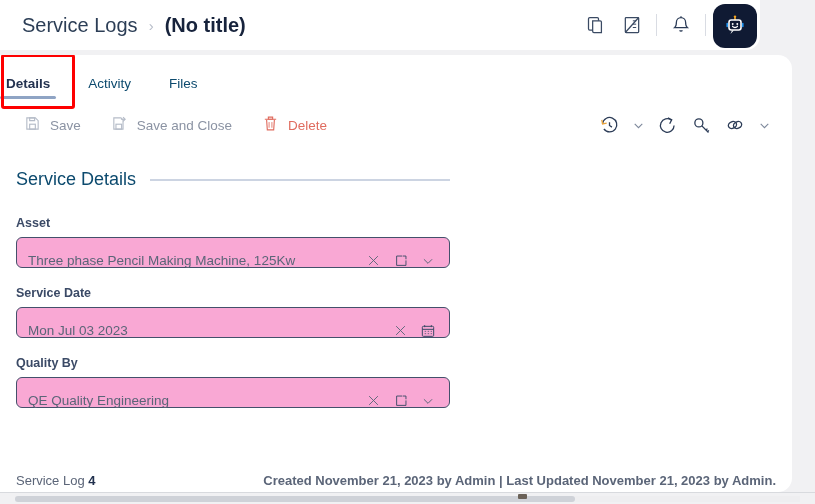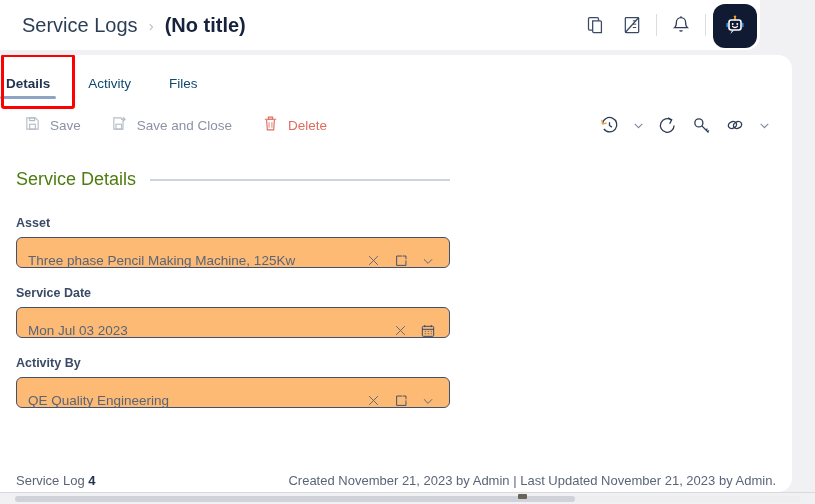--- a/index.html
+++ b/index.html
@@ -207,21 +207,21 @@
   }
   .section-head {
     display: flex;
     align-items: center;
     gap: 14px;
     width: 434px;
     margin-bottom: 26px;
   }
   .section-title {
     font-size: 18px;
-    color: #4d7c0f;
+    color: #0c4a6e;
     font-weight: 400;
     white-space: nowrap;
   }
   .section-rule {
     flex: 1;
     height: 2px;
     background: #ccd4e2;
   }
 
   .field { width: 434px; margin-bottom: 18px; }
@@ -232,21 +232,21 @@
     margin-bottom: 7px;
   }
   .control {
     position: relative;
     height: 31px;
     border: 1px solid #44506b;
     border-radius: 6px;
     display: flex;
     align-items: center;
     padding: 16px 8px 0 11px;
-    background: #fdba74;
+    background: #f9a8d4;
   }
   .control-value {
     flex: 1;
     font-size: 13.5px;
     color: #5b6578;
     white-space: nowrap;
     overflow: hidden;
     text-overflow: ellipsis;
   }
   .ctrl-icon {
@@ -267,21 +267,21 @@
     bottom: 0;
     height: 32px;
     display: flex;
     align-items: flex-end;
     padding: 0 16px 4px 16px;
     font-size: 13px;
     color: #5b6578;
   }
   .footer-left { flex: 1; white-space: nowrap; }
   .footer-left b { color: #22314e; font-weight: 700; }
-  .footer-right { white-space: nowrap; }
+  .footer-right { white-space: nowrap; font-weight: bold; }
 
   
   .scrollbar {
     position: absolute;
     left: 0;
     bottom: 0;
     width: 815px;
     height: 12px;
     background: #f1f1f3;
     border-top: 1px solid #d8dade;
@@ -504,21 +504,21 @@
               <rect x="3.5" y="5" width="17" height="15" rx="1.5"></rect>
               <path d="M3.5 9.5h17"></path>
               <path d="M7 3.2v3M17 3.2v3"></path>
               <path d="M7 12.5h2.2M11.5 12.5h2.2M16 12.5h2M7 16h2.2M11.5 16h2.2M16 16h2" stroke-width="1.1"></path>
             </svg>
           </div>
         </div>
       </div>
 
       <div class="field">
-        <div class="field-label">Activity By</div>
+        <div class="field-label">Quality By</div>
         <div class="control">
           <div class="control-value">QE Quality Engineering</div>
           <div class="ctrl-icon">
             <svg width="15" height="15" viewBox="0 0 24 24" fill="none" stroke="#5b6578" stroke-width="1.5">
               <path d="M5 5l14 14M19 5 5 19"></path>
             </svg>
           </div>
           <div class="ctrl-icon">
             <svg width="14" height="14" viewBox="0 0 24 24" fill="none" stroke="#3b4a66" stroke-width="1.6">
               <path d="M14 3.5H4.5v16h16V11"></path>

